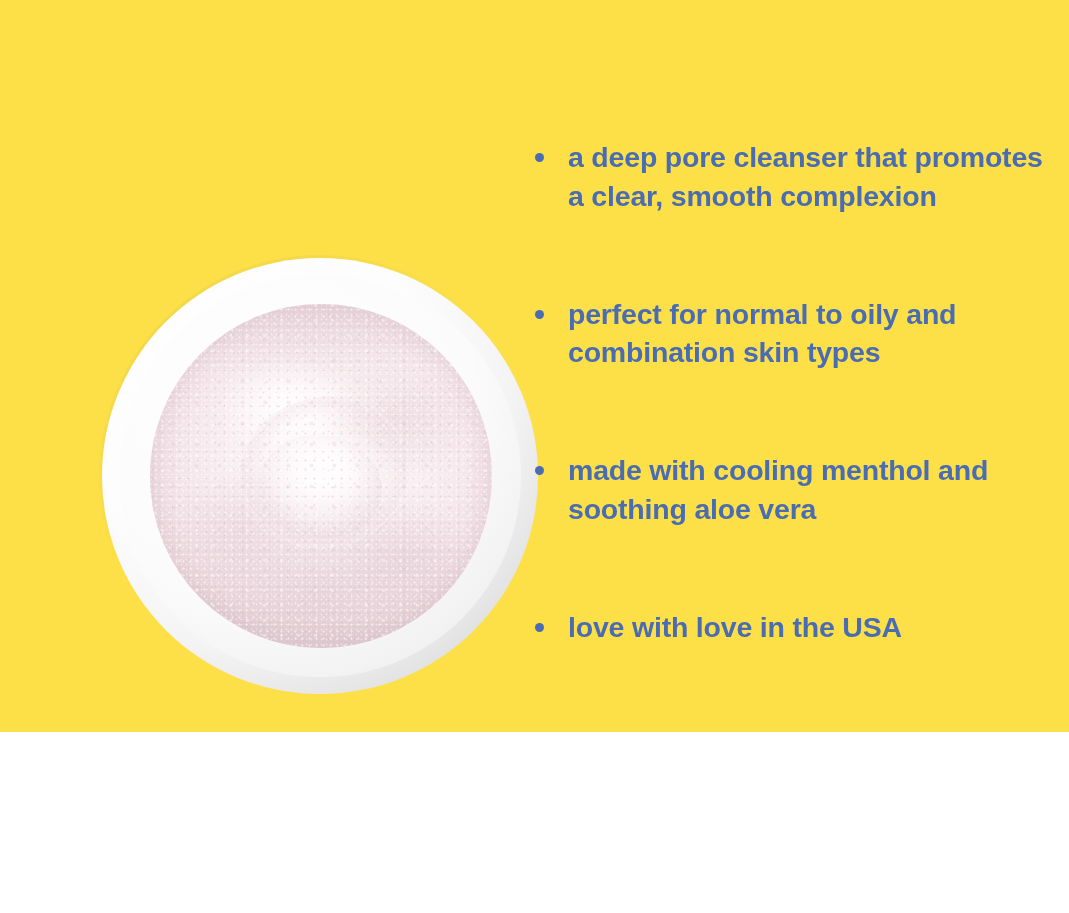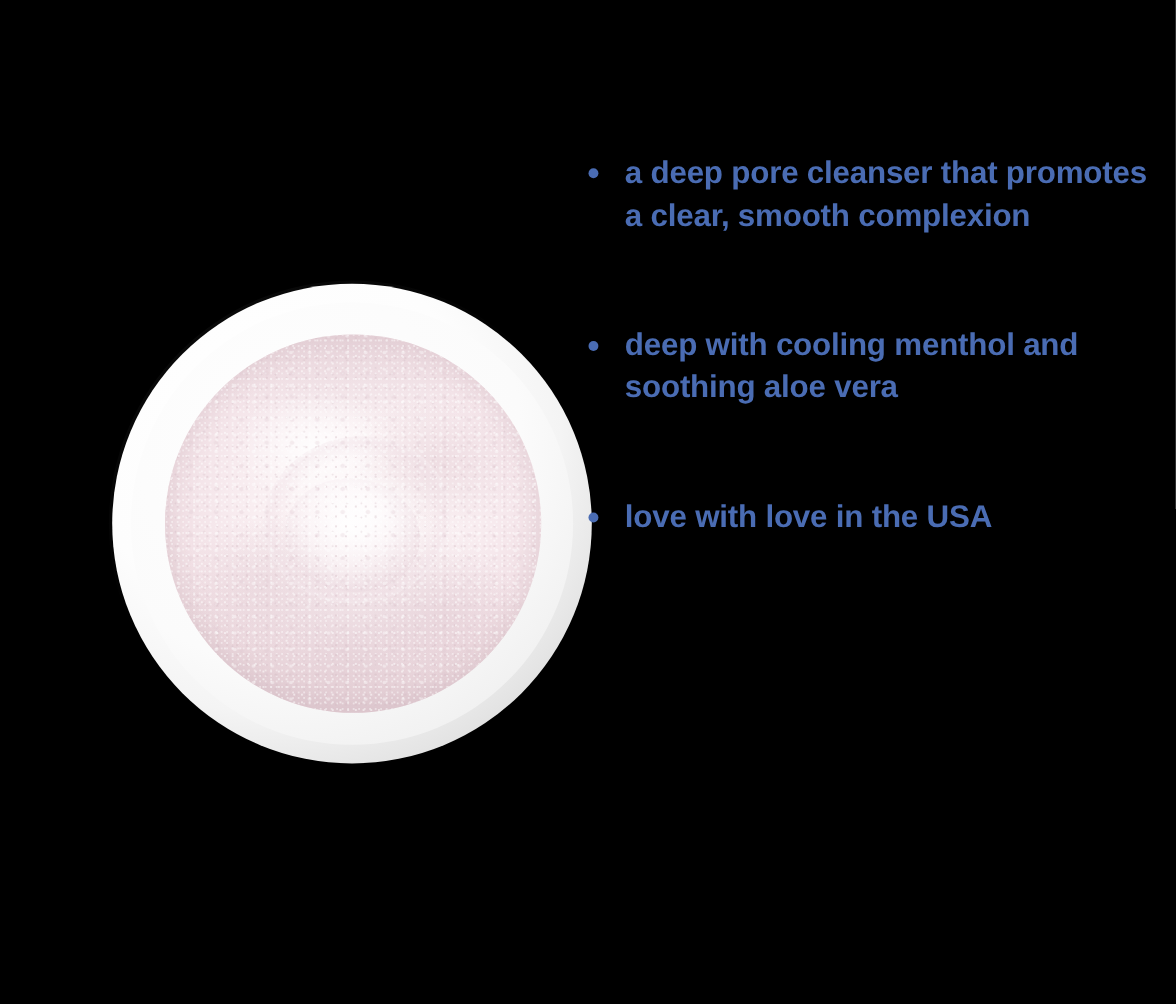--- a/index.html
+++ b/index.html
@@ -8,22 +8,22 @@
     padding: 0;
     background: #ffffff;
   }
   body {
     font-family: "Liberation Sans", sans-serif;
   }
 
   #page {
     position: relative;
     width: 1069px;
-    height: 913px;
-    background: #000000;
+    height: 732px;
+    background: #fde047;
     overflow: hidden;
   }
 
   
   .product-figure {
     position: absolute;
     left: 62px;
     top: 242px;
     width: 436px;
     height: 436px;
@@ -250,21 +250,25 @@
     </div>
   </figure>
 
   <ul class="benefits">
     <li class="benefit-item">
       <span class="benefit-bullet"></span>
       <span class="benefit-text">a deep pore cleanser that promotes a clear, smooth complexion</span>
     </li>
     <li class="benefit-item">
       <span class="benefit-bullet"></span>
-      <span class="benefit-text">deep with cooling menthol and soothing aloe vera</span>
+      <span class="benefit-text">perfect for normal to oily and combination skin types</span>
+    </li>
+    <li class="benefit-item">
+      <span class="benefit-bullet"></span>
+      <span class="benefit-text">made with cooling menthol and soothing aloe vera</span>
     </li>
     <li class="benefit-item">
       <span class="benefit-bullet"></span>
       <span class="benefit-text">love with love in the USA</span>
     </li>
   </ul>
 
 </div>
 
 </body></html>

